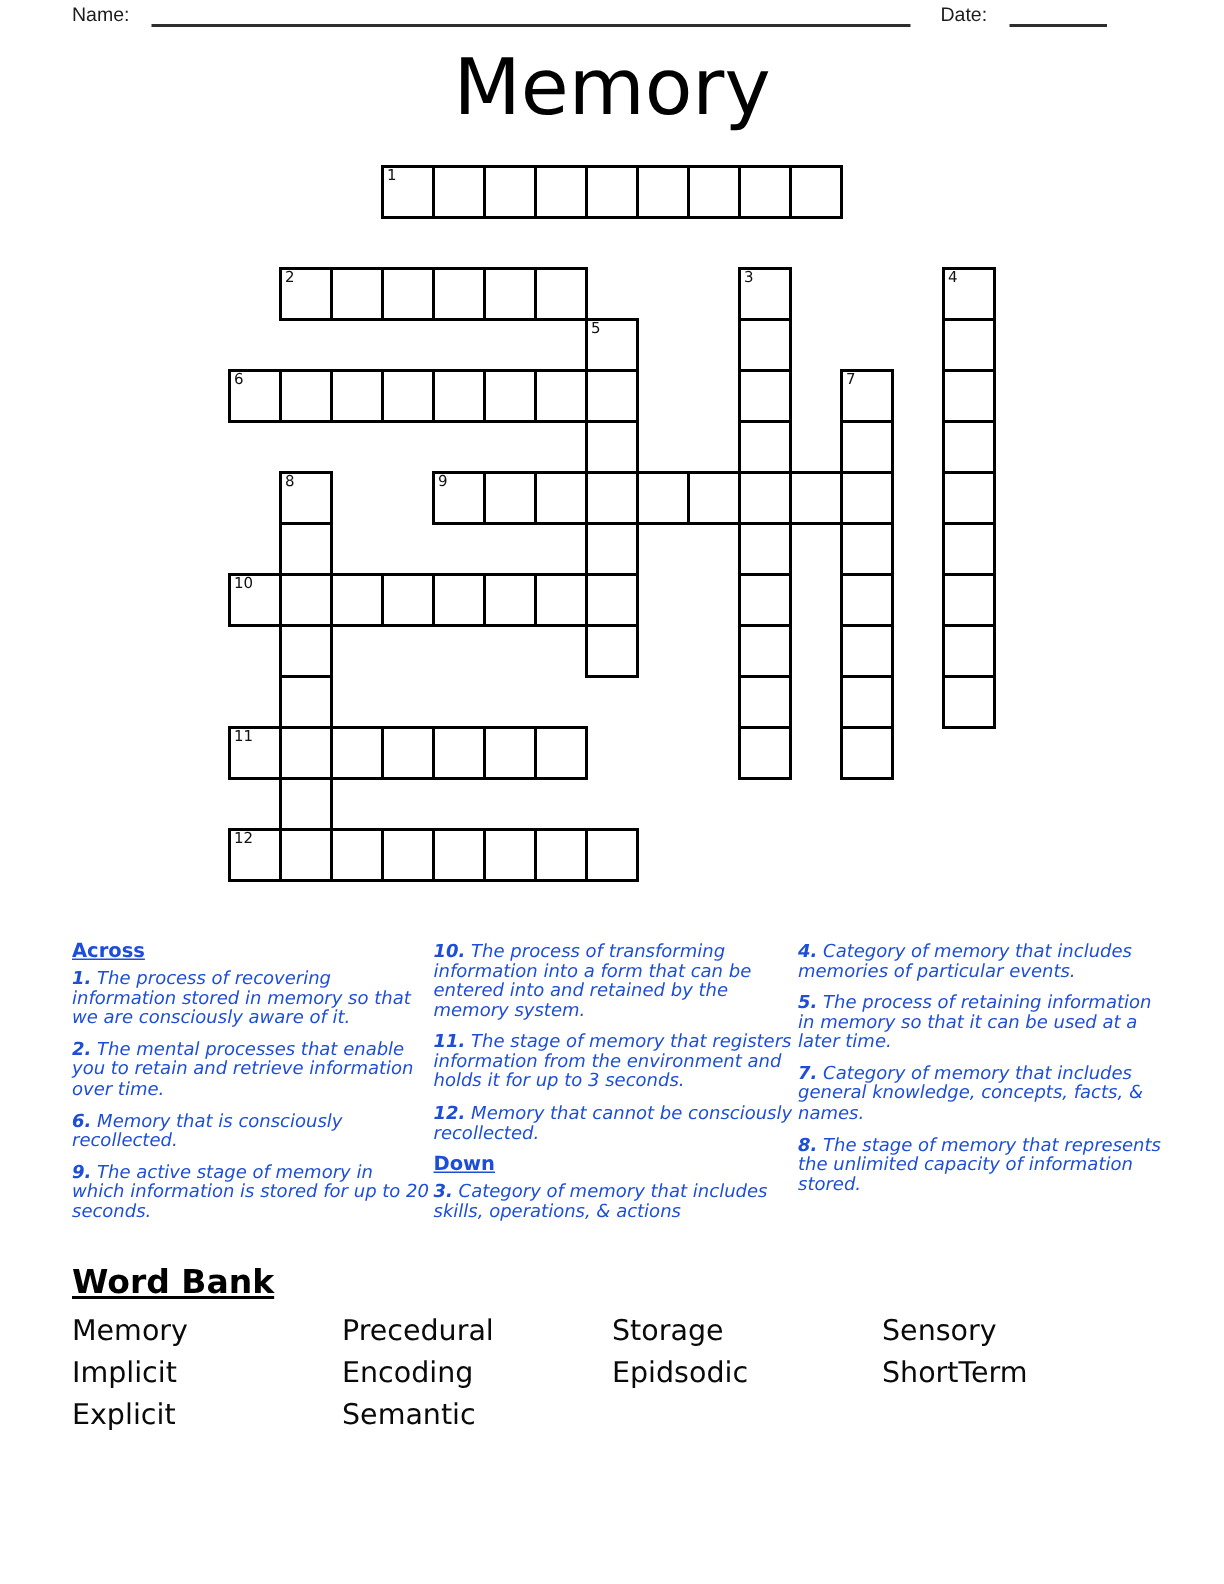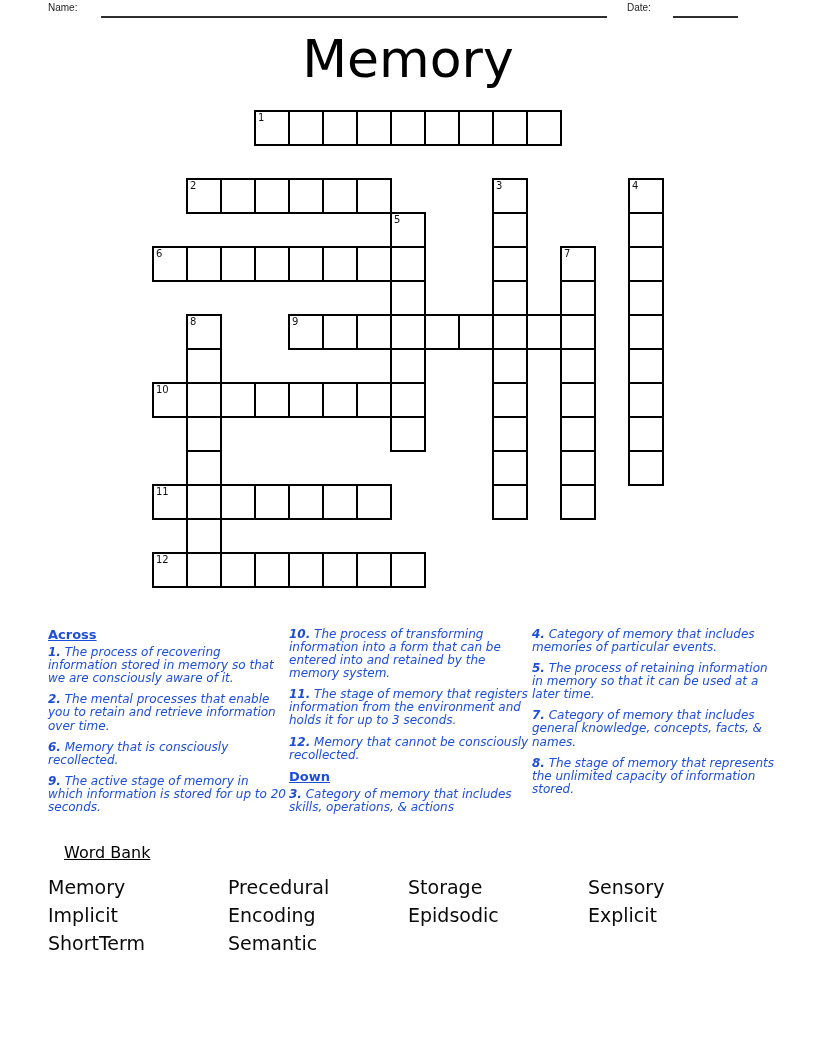--- a/index.html
+++ b/index.html
@@ -3,21 +3,21 @@
 <meta charset="utf-8">
 <style>
   html,body{margin:0;padding:0;background:#fff;}
   .page{
     position:relative;width:816px;height:1056px;background:#ffffff;
     font-family:"DejaVu Sans",sans-serif;color:#000;overflow:hidden;
   }
   
   .hdr-label{
     position:absolute;top:2px;font-family:"Liberation Sans",sans-serif;
-    font-size:10px;color:#1c1c1c;white-space:nowrap;
+    font-size:13px;color:#1c1c1c;white-space:nowrap;
   }
   .hdr-line{
     position:absolute;top:1px;height:15px;border-bottom:2px solid #2e2e2e;
   }
   #name-label{left:48px;}
   #name-line{left:101px;width:506px;}
   #date-label{left:627px;}
   #date-line{left:673px;width:65px;}
   
   .title{
@@ -39,21 +39,21 @@
   #clues-col-2{left:289px;width:244px;}
   #clues-col-3{left:532px;width:242px;}
   .clue{margin:0 0 8px 0;font-style:italic;}
   .clue b{font-weight:bold;}
   .clue-head{
     font-size:13px;font-weight:bold;text-decoration:underline;
     margin:0 0 4px 0;
   }
   
   .wb-head{
-    position:absolute;left:64px;top:843px;font-size:16px;font-weight:normal;
+    position:absolute;left:48px;top:843px;font-size:22px;font-weight:bold;
     text-decoration:underline;color:#000;
   }
   .wb-grid{
     position:absolute;left:48px;top:876px;
     display:grid;grid-template-columns:180px 180px 180px 180px;
     grid-auto-rows:28px;font-size:19px;color:#0a0a0a;
   }
   .wb-word{white-space:nowrap;}
 </style>
 </head>
@@ -208,18 +208,18 @@
 
   <div class="wb-head">Word Bank</div>
   <div class="wb-grid">
       <div class="wb-word">Memory</div>
       <div class="wb-word">Precedural</div>
       <div class="wb-word">Storage</div>
       <div class="wb-word">Sensory</div>
       <div class="wb-word">Implicit</div>
       <div class="wb-word">Encoding</div>
       <div class="wb-word">Epidsodic</div>
+      <div class="wb-word">ShortTerm</div>
       <div class="wb-word">Explicit</div>
-      <div class="wb-word">ShortTerm</div>
       <div class="wb-word">Semantic</div>
     </div>
 
 </div>
 
 </body></html>

